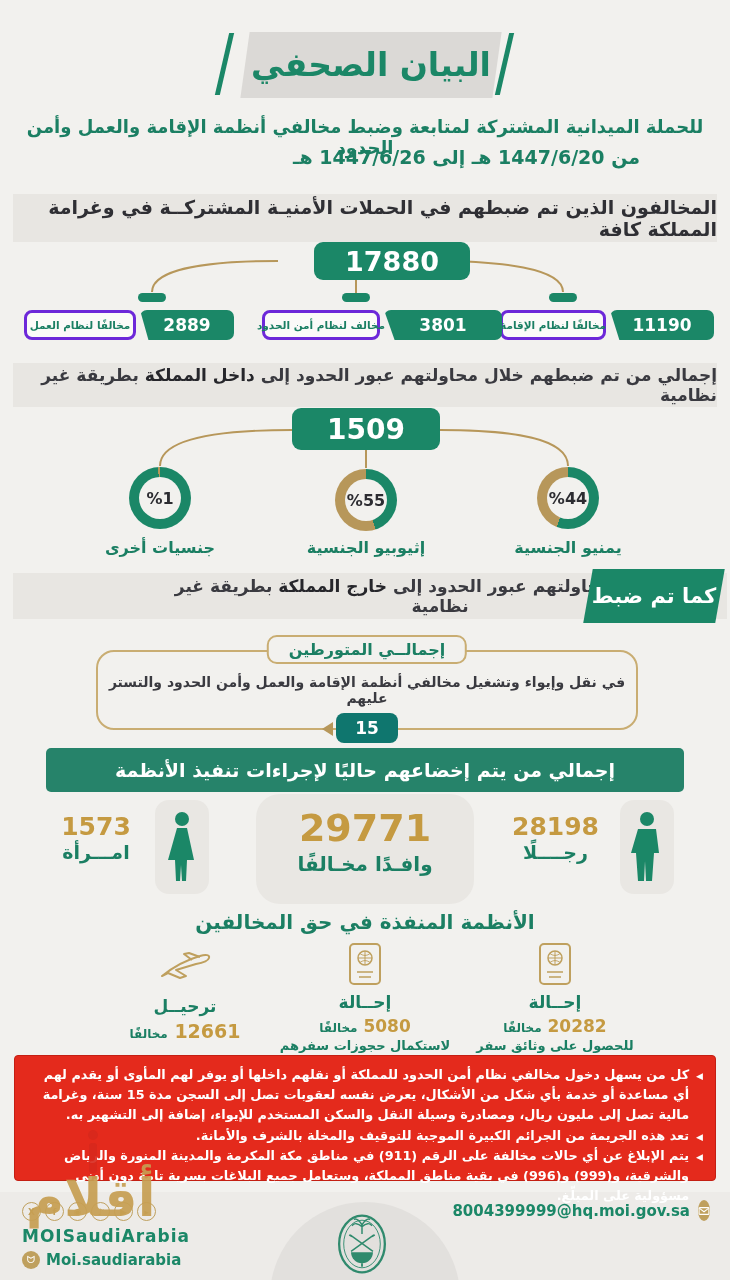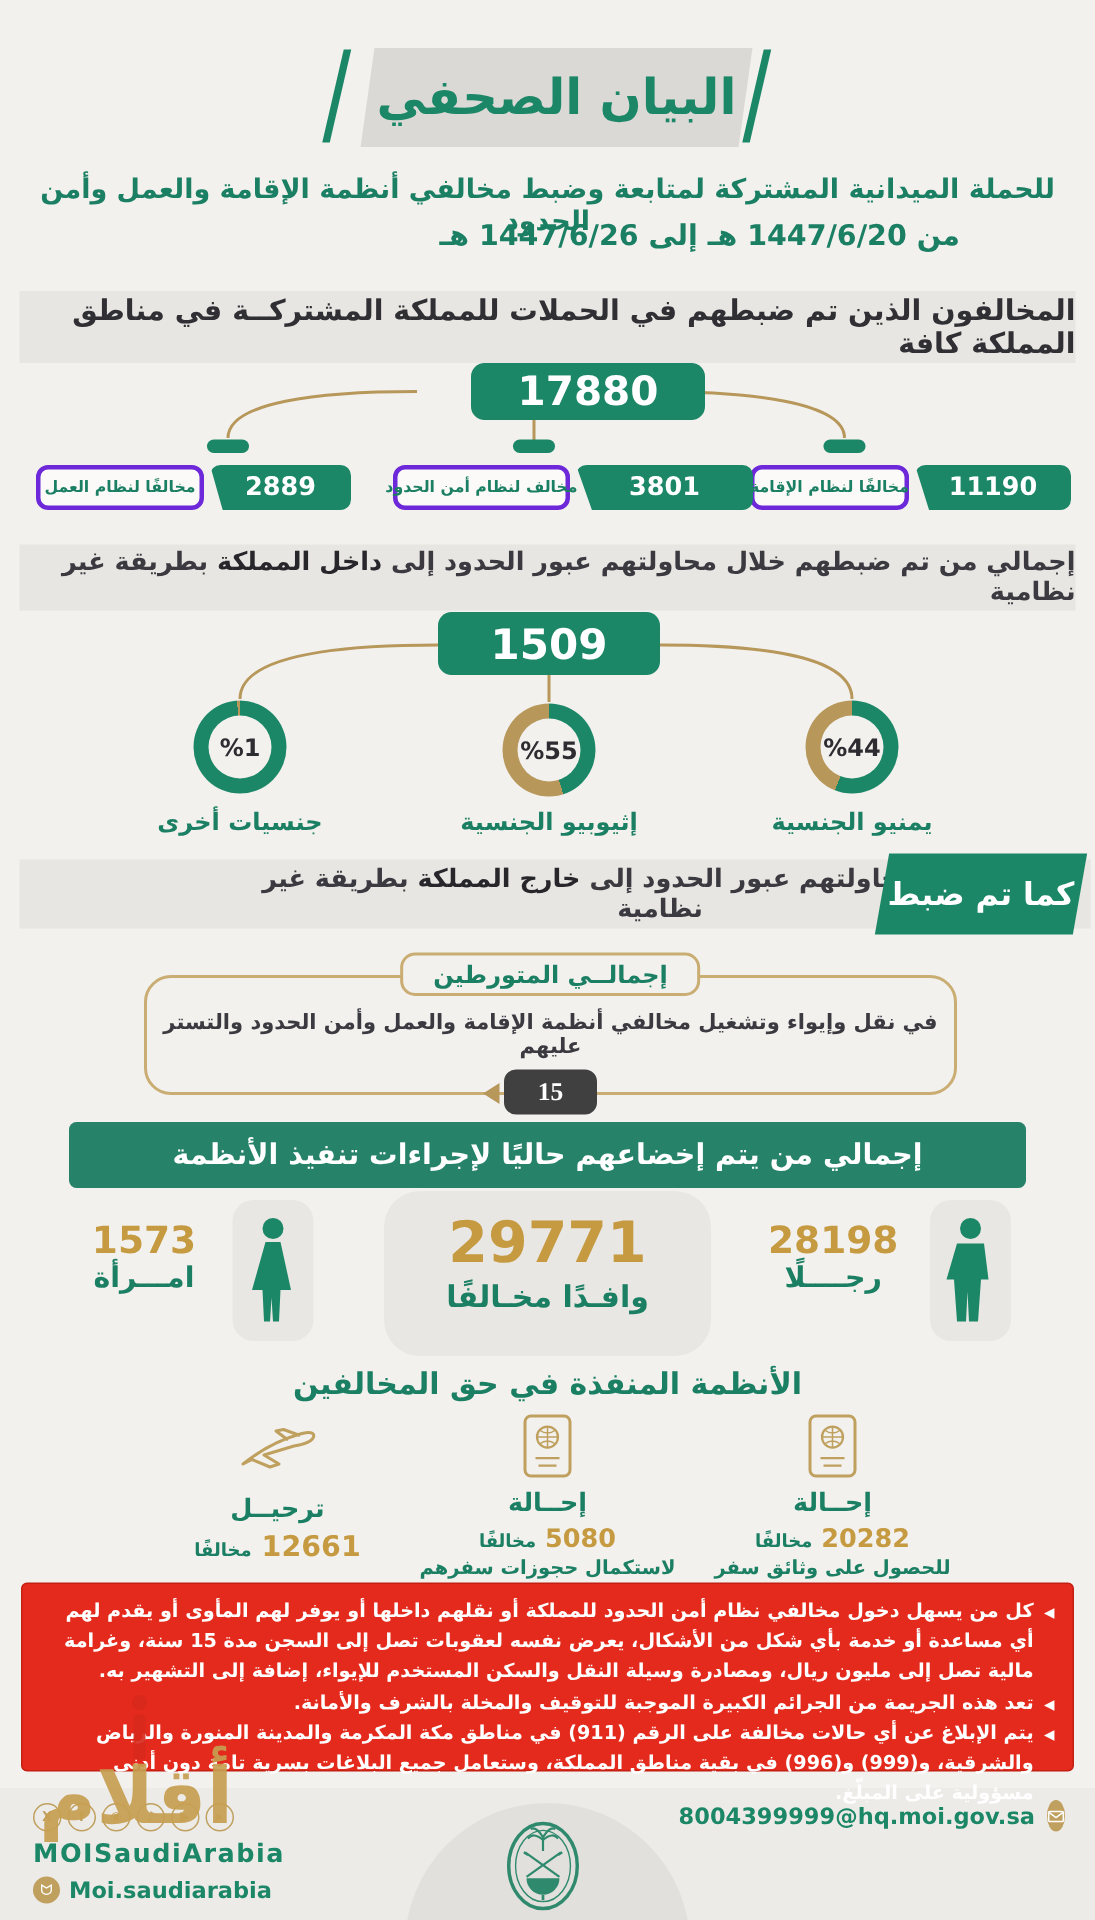--- a/index.html
+++ b/index.html
@@ -33,21 +33,21 @@
   
   .donut{width:62px;height:62px;}
   .donut-ring{position:absolute;inset:0;border-radius:50%;transform:scaleX(-1);}
   .donut-hole{position:absolute;inset:10px;border-radius:50%;background:#f2f1ee;display:flex;align-items:center;justify-content:center;}
   .donut-pct{direction:ltr;font-weight:bold;font-size:16px;color:#2c2c31;}
   .donut-lbl{top:538px;width:170px;text-align:center;font-size:16px;font-weight:bold;color:#1b7f63;}
   
   .involved{left:96px;top:650px;width:538px;height:76px;border:2px solid #c9ad72;border-radius:18px;}
   .involved-pill{top:-17px;left:50%;transform:translateX(-50%);background:#f2f1ee;border:2px solid #c9ad72;border-radius:10px;padding:3px 20px;color:#1b7f63;font-weight:bold;font-size:16px;white-space:nowrap;}
   .involved-body{margin-top:22px;text-align:center;font-size:14px;color:#3a3a40;font-weight:600;}
-  .involved-total{bottom:-15px;left:50%;transform:translateX(-50%);width:62px;height:30px;background:#404040;border-radius:8px;color:#fff;font-weight:bold;font-size:17px;display:flex;align-items:center;justify-content:center;font-family:Liberation Serif, serif;}
+  .involved-total{bottom:-15px;left:50%;transform:translateX(-50%);width:62px;height:30px;background:#0f766e;border-radius:8px;color:#fff;font-weight:bold;font-size:17px;display:flex;align-items:center;justify-content:center;}
   .involved-arrow{bottom:-8px;left:calc(50% - 45px);width:0;height:0;border-top:7px solid transparent;border-bottom:7px solid transparent;border-right:11px solid #b7975a;}
   
   .banner{left:46px;top:748px;width:638px;height:44px;background:#26836a;border-radius:5px;color:#fff;font-weight:bold;font-size:19px;display:flex;align-items:center;justify-content:center;}
   
   .blob{background:#e9e7e3;border-radius:24px;}
   .blob-center{left:256px;top:794px;width:218px;height:110px;}
   .big-num{top:806px;left:256px;width:218px;text-align:center;font-size:38px;font-weight:bold;color:#c59a41;}
   .big-lbl{top:852px;left:256px;width:218px;text-align:center;font-size:20px;font-weight:bold;color:#1b7f63;}
   .icon-blob{width:54px;height:94px;border-radius:14px;background:#e9e7e3;display:flex;align-items:center;justify-content:center;}
   .side-num{font-size:25px;font-weight:bold;color:#c59a41;text-align:center;}
@@ -103,21 +103,21 @@
   </svg>
 
   <div class="abs hslash" style="left:502px;top:33px;"></div>
   <div class="abs plate">
     <div class="plate-title">البيان الصحفي</div>
   </div>
   <div class="abs hslash" style="left:222px;top:33px;"></div>
   <div class="abs subtitle1">للحملة الميدانية المشتركة لمتابعة وضبط مخالفي أنظمة الإقامة والعمل وأمن الحدود</div>
   <div class="abs subtitle2">من 1447/6/20 هـ إلى 1447/6/26 هـ</div>
 
-  <div class="abs band band1">المخالفون الذين تم ضبطهم في الحملات للمملكة المشتركــة في مناطق المملكة كافة</div>
+  <div class="abs band band1">المخالفون الذين تم ضبطهم في الحملات الأمنيـة المشتركــة في وغرامة المملكة كافة</div>
   <div class="abs total-box total1" style="z-index:2;margin-left:36px;">17880</div>
 
   <div class="abs unit" style="right:16px;z-index:2;">
     <div class="numbox" style="width:104px;">11190</div>
     <div class="lblbox" style="width:92px;">مخالفًا لنظام الإقامة</div>
   </div>
   <div class="abs unit" style="left:262px;z-index:2;">
     <div class="numbox" style="width:118px;">3801</div>
     <div class="lblbox" style="width:104px;">مخالف لنظام أمن الحدود</div>
   </div>

